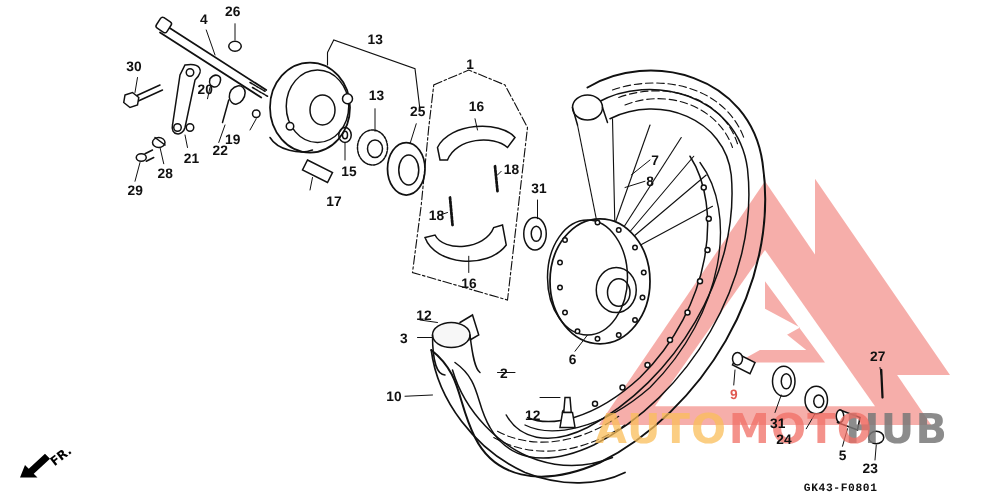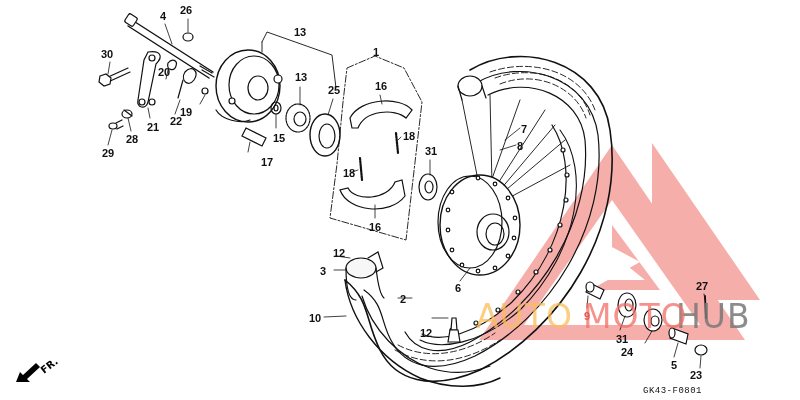--- a/index.html
+++ b/index.html
@@ -1,23 +1,23 @@
 <!DOCTYPE html>
 <html><head>
 <meta charset="utf-8">
 <style>
   html, body { margin:0; padding:0; background:#ffffff; }
   body { width:800px; height:400px; overflow:hidden; position:relative; font-family:"Liberation Sans", sans-serif; }
   #stage { position:absolute; left:0; top:0; width:800px; height:400px; }
   .lbl { position:absolute; font-family:"Liberation Sans", sans-serif; font-size:11px; font-weight:bold; color:#111; line-height:1; white-space:nowrap; }
   .lbl.red { color:#e05a52; }
-  .code { position:absolute; font-family:"Liberation Mono", monospace; font-size:9px; font-weight:normal; color:#111; letter-spacing:0.5px; }
+  .code { position:absolute; font-family:"Liberation Mono", monospace; font-size:9px; font-weight:bold; color:#111; letter-spacing:0.5px; }
   .fr { position:absolute; left:14px; top:356px; }
   .fr-text { position:absolute; left:40px; top:360px; font-family:"DejaVu Sans", sans-serif; font-size:10px; font-weight:bold; transform:rotate(-38deg); color:#000; }
-  .wm { position:absolute; font-family:"DejaVu Sans", sans-serif; font-weight:normal; font-size:33px; letter-spacing:1px; top:300px; line-height:1; }
+  .wm { position:absolute; font-family:"DejaVu Sans", sans-serif; font-weight:bold; font-size:33px; letter-spacing:1px; top:326px; line-height:1; }
   .wm-a { left:476px; color:rgba(250,190,90,0.75); }
   .wm-m { left:583px; color:rgba(240,110,100,0.75); }
   .wm-h { left:676px; color:rgba(120,120,120,0.85); }
 </style>
 </head>
 <body>
 
 <div id="stage">
   <svg width="800" height="400" viewBox="0 0 800 400" xmlns="http://www.w3.org/2000/svg">
 

